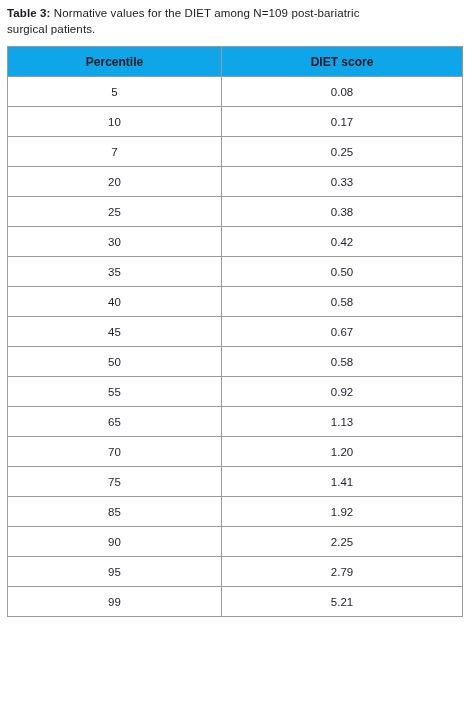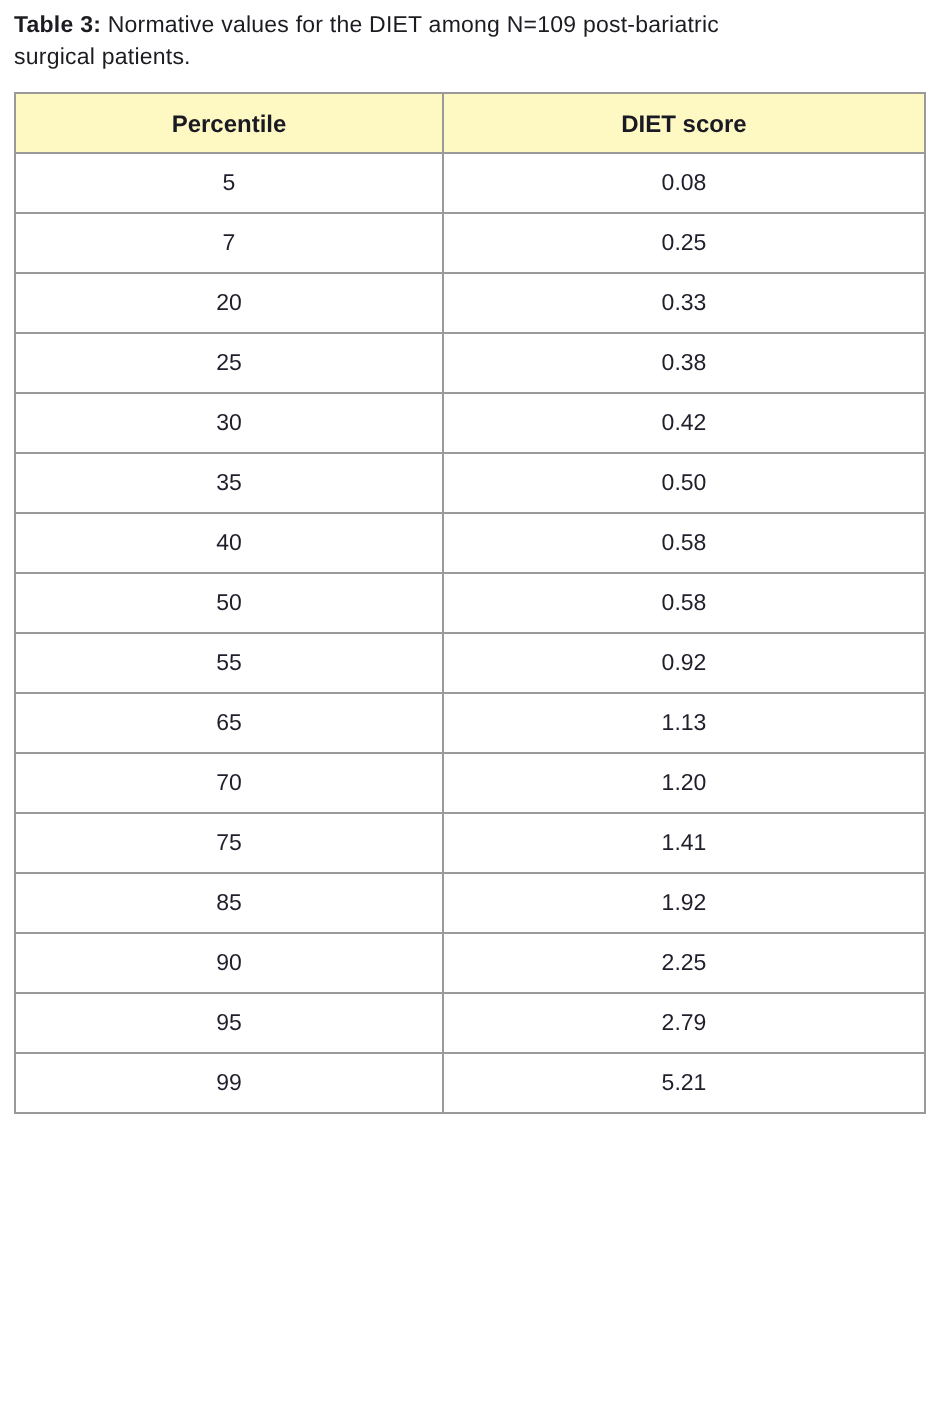--- a/index.html
+++ b/index.html
@@ -40,21 +40,21 @@
   }
   table.norm-table {
     border-collapse: collapse;
     width: 455px;
     table-layout: fixed;
     border: 1px solid #9a9a9a;
   }
   table.norm-table col.c-pct { width: 214px; }
   table.norm-table col.c-score { width: 241px; }
   table.norm-table th {
-    background: #fef9c3;
+    background: #0ea5e9;
     border: 1px solid #9a9a9a;
     height: 29px;
     font-size: 12px;
     font-weight: bold;
     color: #1a1a24;
     text-align: center;
     vertical-align: middle;
     padding: 0;
   }
   table.norm-table td {
@@ -89,20 +89,24 @@
           <th>Percentile</th>
           <th>DIET score</th>
         </tr>
       </thead>
       <tbody id="table-body">
           <tr>
             <td>5</td>
             <td>0.08</td>
           </tr>
           <tr>
+            <td>10</td>
+            <td>0.17</td>
+          </tr>
+          <tr>
             <td>7</td>
             <td>0.25</td>
           </tr>
           <tr>
             <td>20</td>
             <td>0.33</td>
           </tr>
           <tr>
             <td>25</td>
             <td>0.38</td>
@@ -111,20 +115,24 @@
             <td>30</td>
             <td>0.42</td>
           </tr>
           <tr>
             <td>35</td>
             <td>0.50</td>
           </tr>
           <tr>
             <td>40</td>
             <td>0.58</td>
+          </tr>
+          <tr>
+            <td>45</td>
+            <td>0.67</td>
           </tr>
           <tr>
             <td>50</td>
             <td>0.58</td>
           </tr>
           <tr>
             <td>55</td>
             <td>0.92</td>
           </tr>
           <tr>

